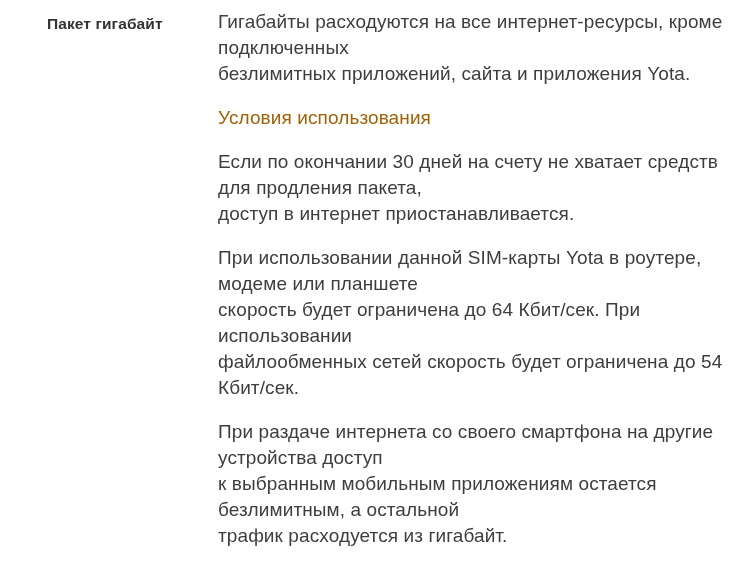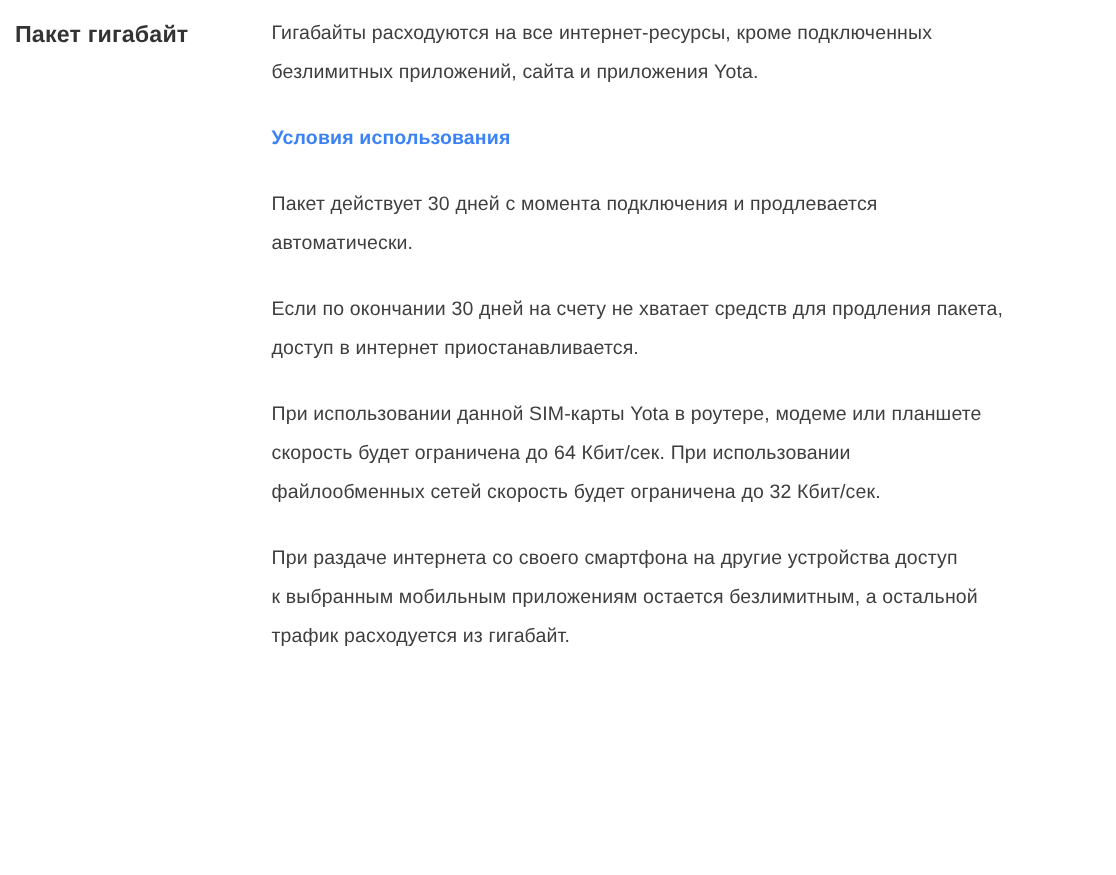--- a/index.html
+++ b/index.html
@@ -17,66 +17,64 @@
     display: flex;
     align-items: flex-start;
     padding-top: 9px;
     box-sizing: border-box;
     width: 744px;
   }
   .col-left {
     flex: 0 0 171px;
     width: 171px;
     padding: 4px 0 0 10px;
+    margin-left: 37px;
   }
   .section-heading {
     font-size: 15.5px;
     font-weight: 700;
     color: #333333;
     letter-spacing: 0.1px;
     line-height: 22px;
   }
   .col-right {
     flex: 1 1 auto;
     max-width: 560px;
     padding-top: 0;
   }
   .col-right p {
     margin: 0 0 18px 0;
-    font-size: 13px;
+    font-size: 19px;
     line-height: 26px;
     color: #3e3e3e;
     letter-spacing: 0.1px;
     white-space: pre-line;
   }
   .col-right p.muted {
-    color: #3b82f6;
+    color: #a16207;
     margin-top: 18px;
     margin-bottom: 18px;
-    font-weight: bold;
   }
 </style>
 </head>
 <body>
 
 <div class="layout">
 
   <div class="col-left">
     <div class="section-heading">Пакет гигабайт</div>
   </div>
 
   <div class="col-right">
     <p>Гигабайты расходуются на все интернет-ресурсы, кроме подключенных
 безлимитных приложений, сайта и приложения Yota.</p>
     <p class="muted">Условия использования</p>
-    <p>Пакет действует 30 дней с момента подключения и продлевается
-автоматически.</p>
     <p>Если по окончании 30 дней на счету не хватает средств для продления пакета,
 доступ в интернет приостанавливается.</p>
     <p>При использовании данной SIM-карты Yota в роутере, модеме или планшете
 скорость будет ограничена до 64 Кбит/сек. При использовании
-файлообменных сетей скорость будет ограничена до 32 Кбит/сек.</p>
+файлообменных сетей скорость будет ограничена до 54 Кбит/сек.</p>
     <p>При раздаче интернета со своего смартфона на другие устройства доступ
 к выбранным мобильным приложениям остается безлимитным, а остальной
 трафик расходуется из гигабайт.</p>
   </div>
 
 </div>
 
 </body></html>

